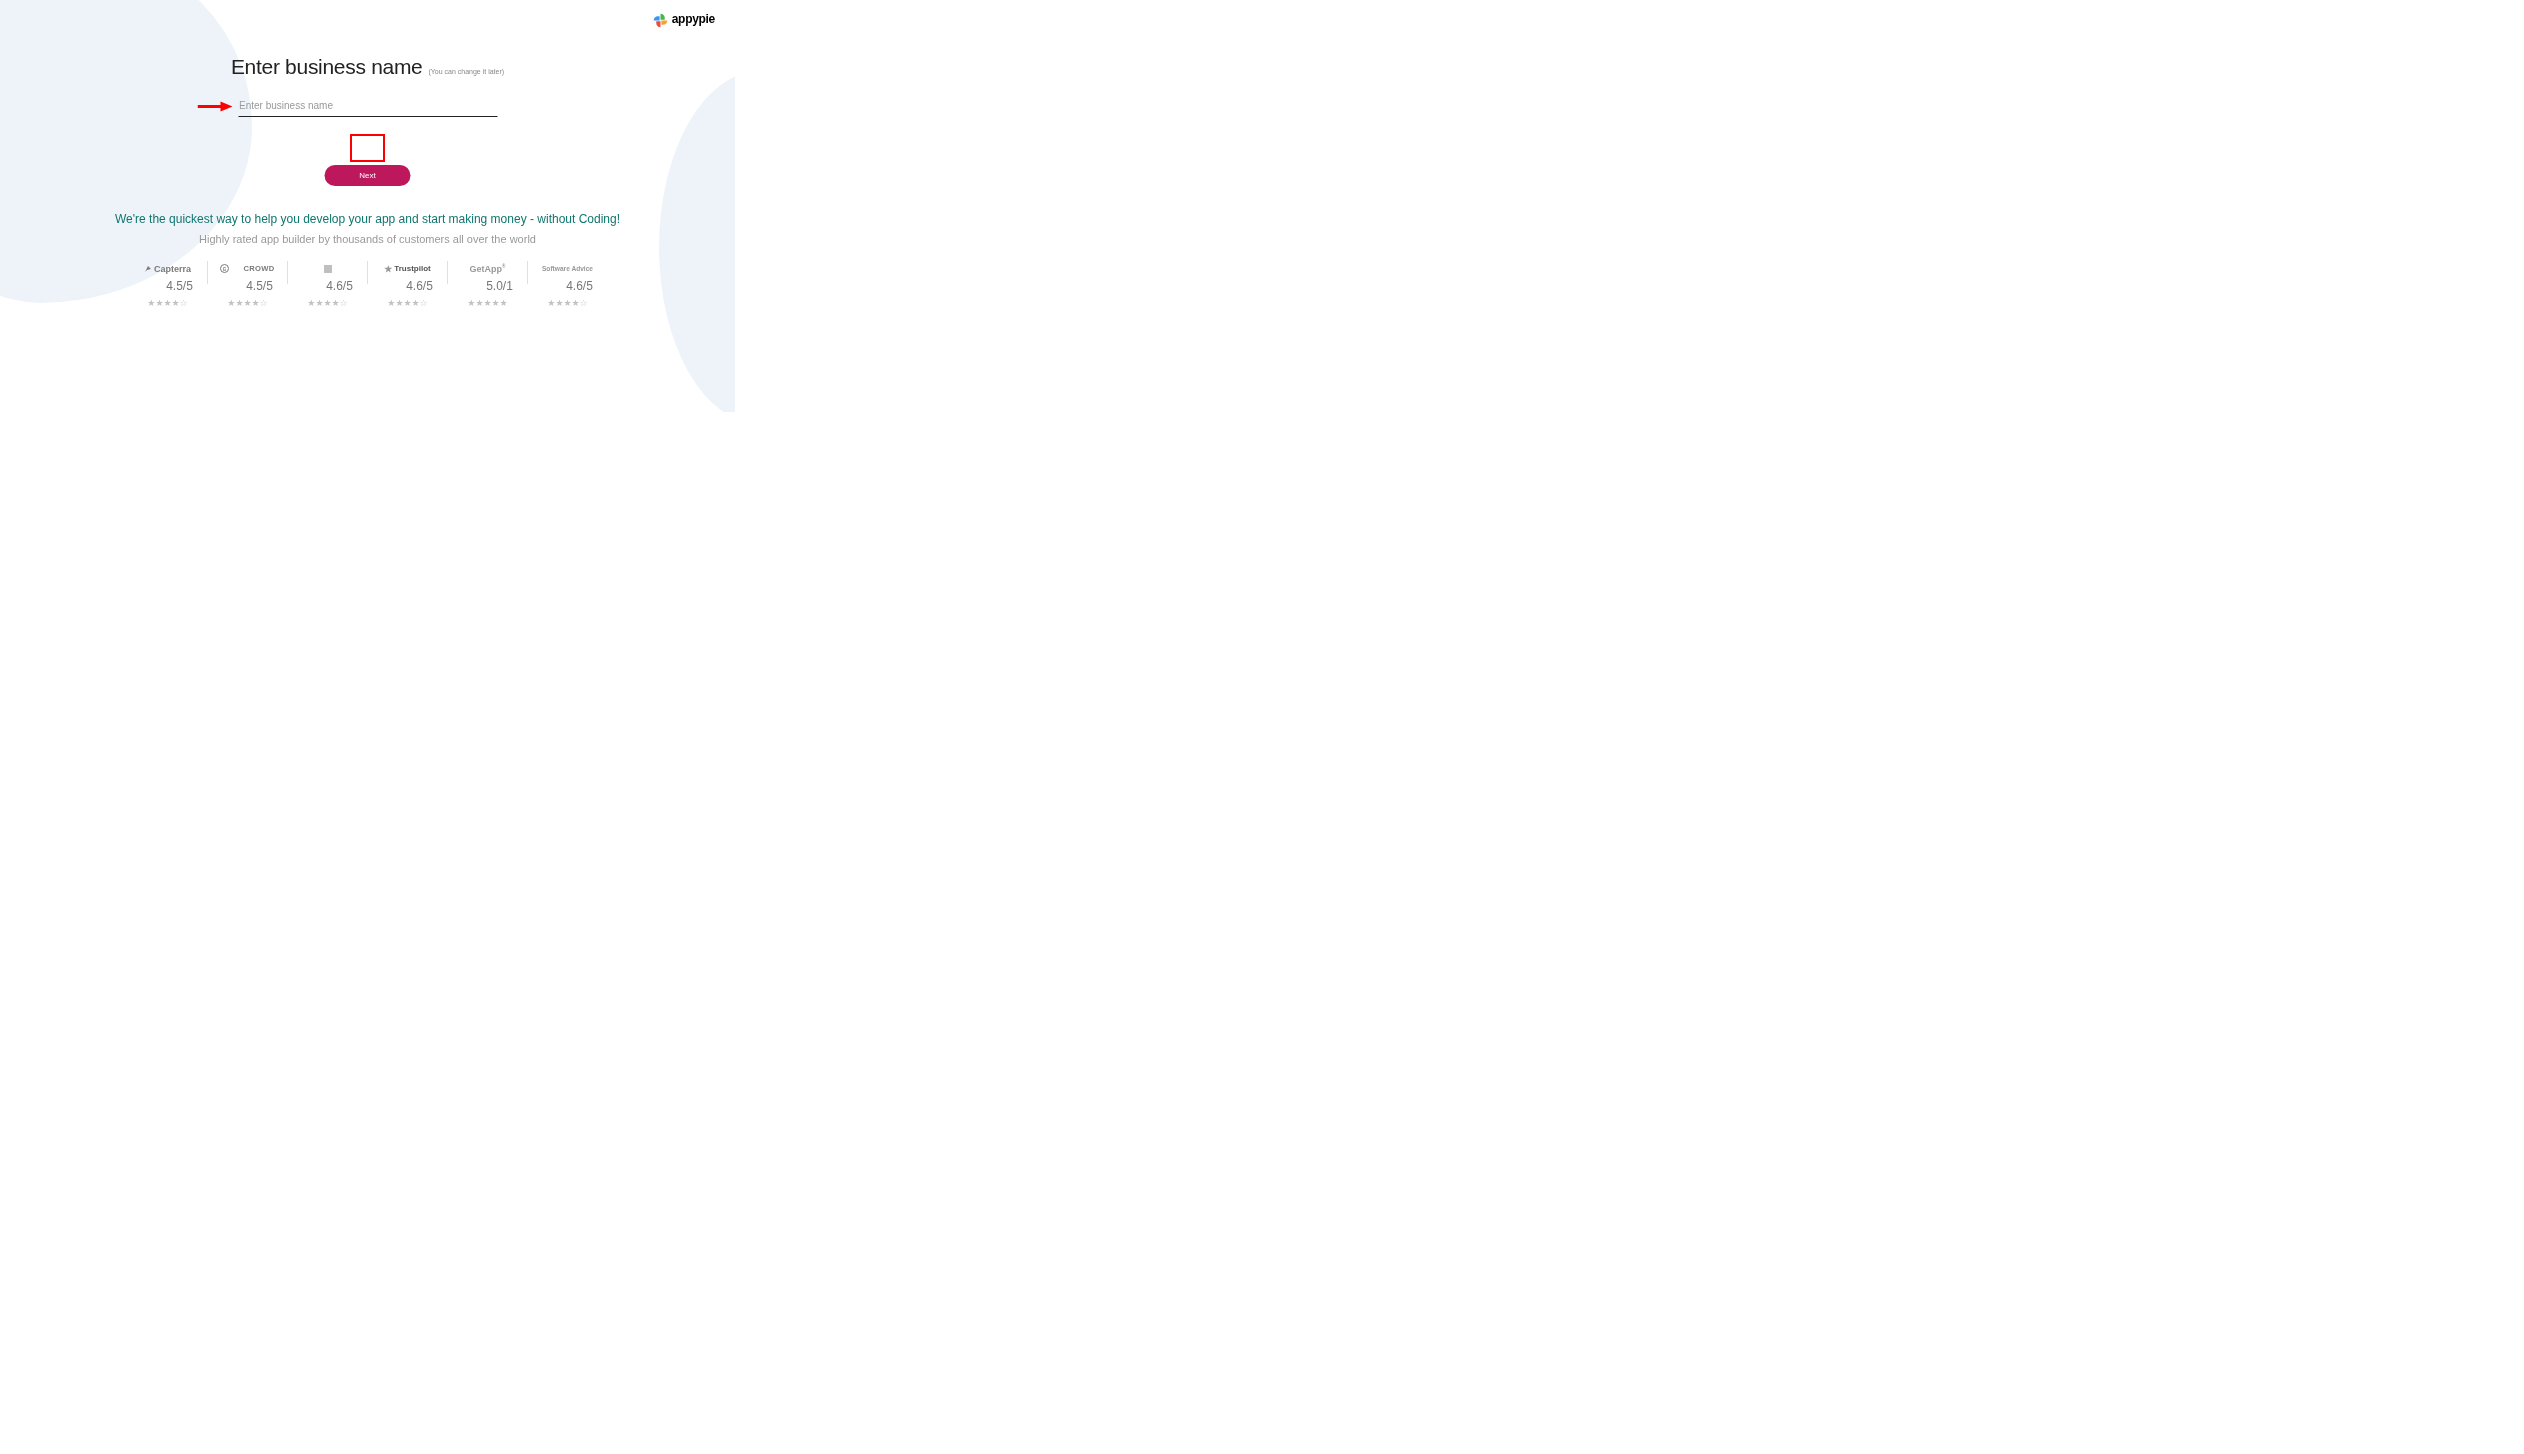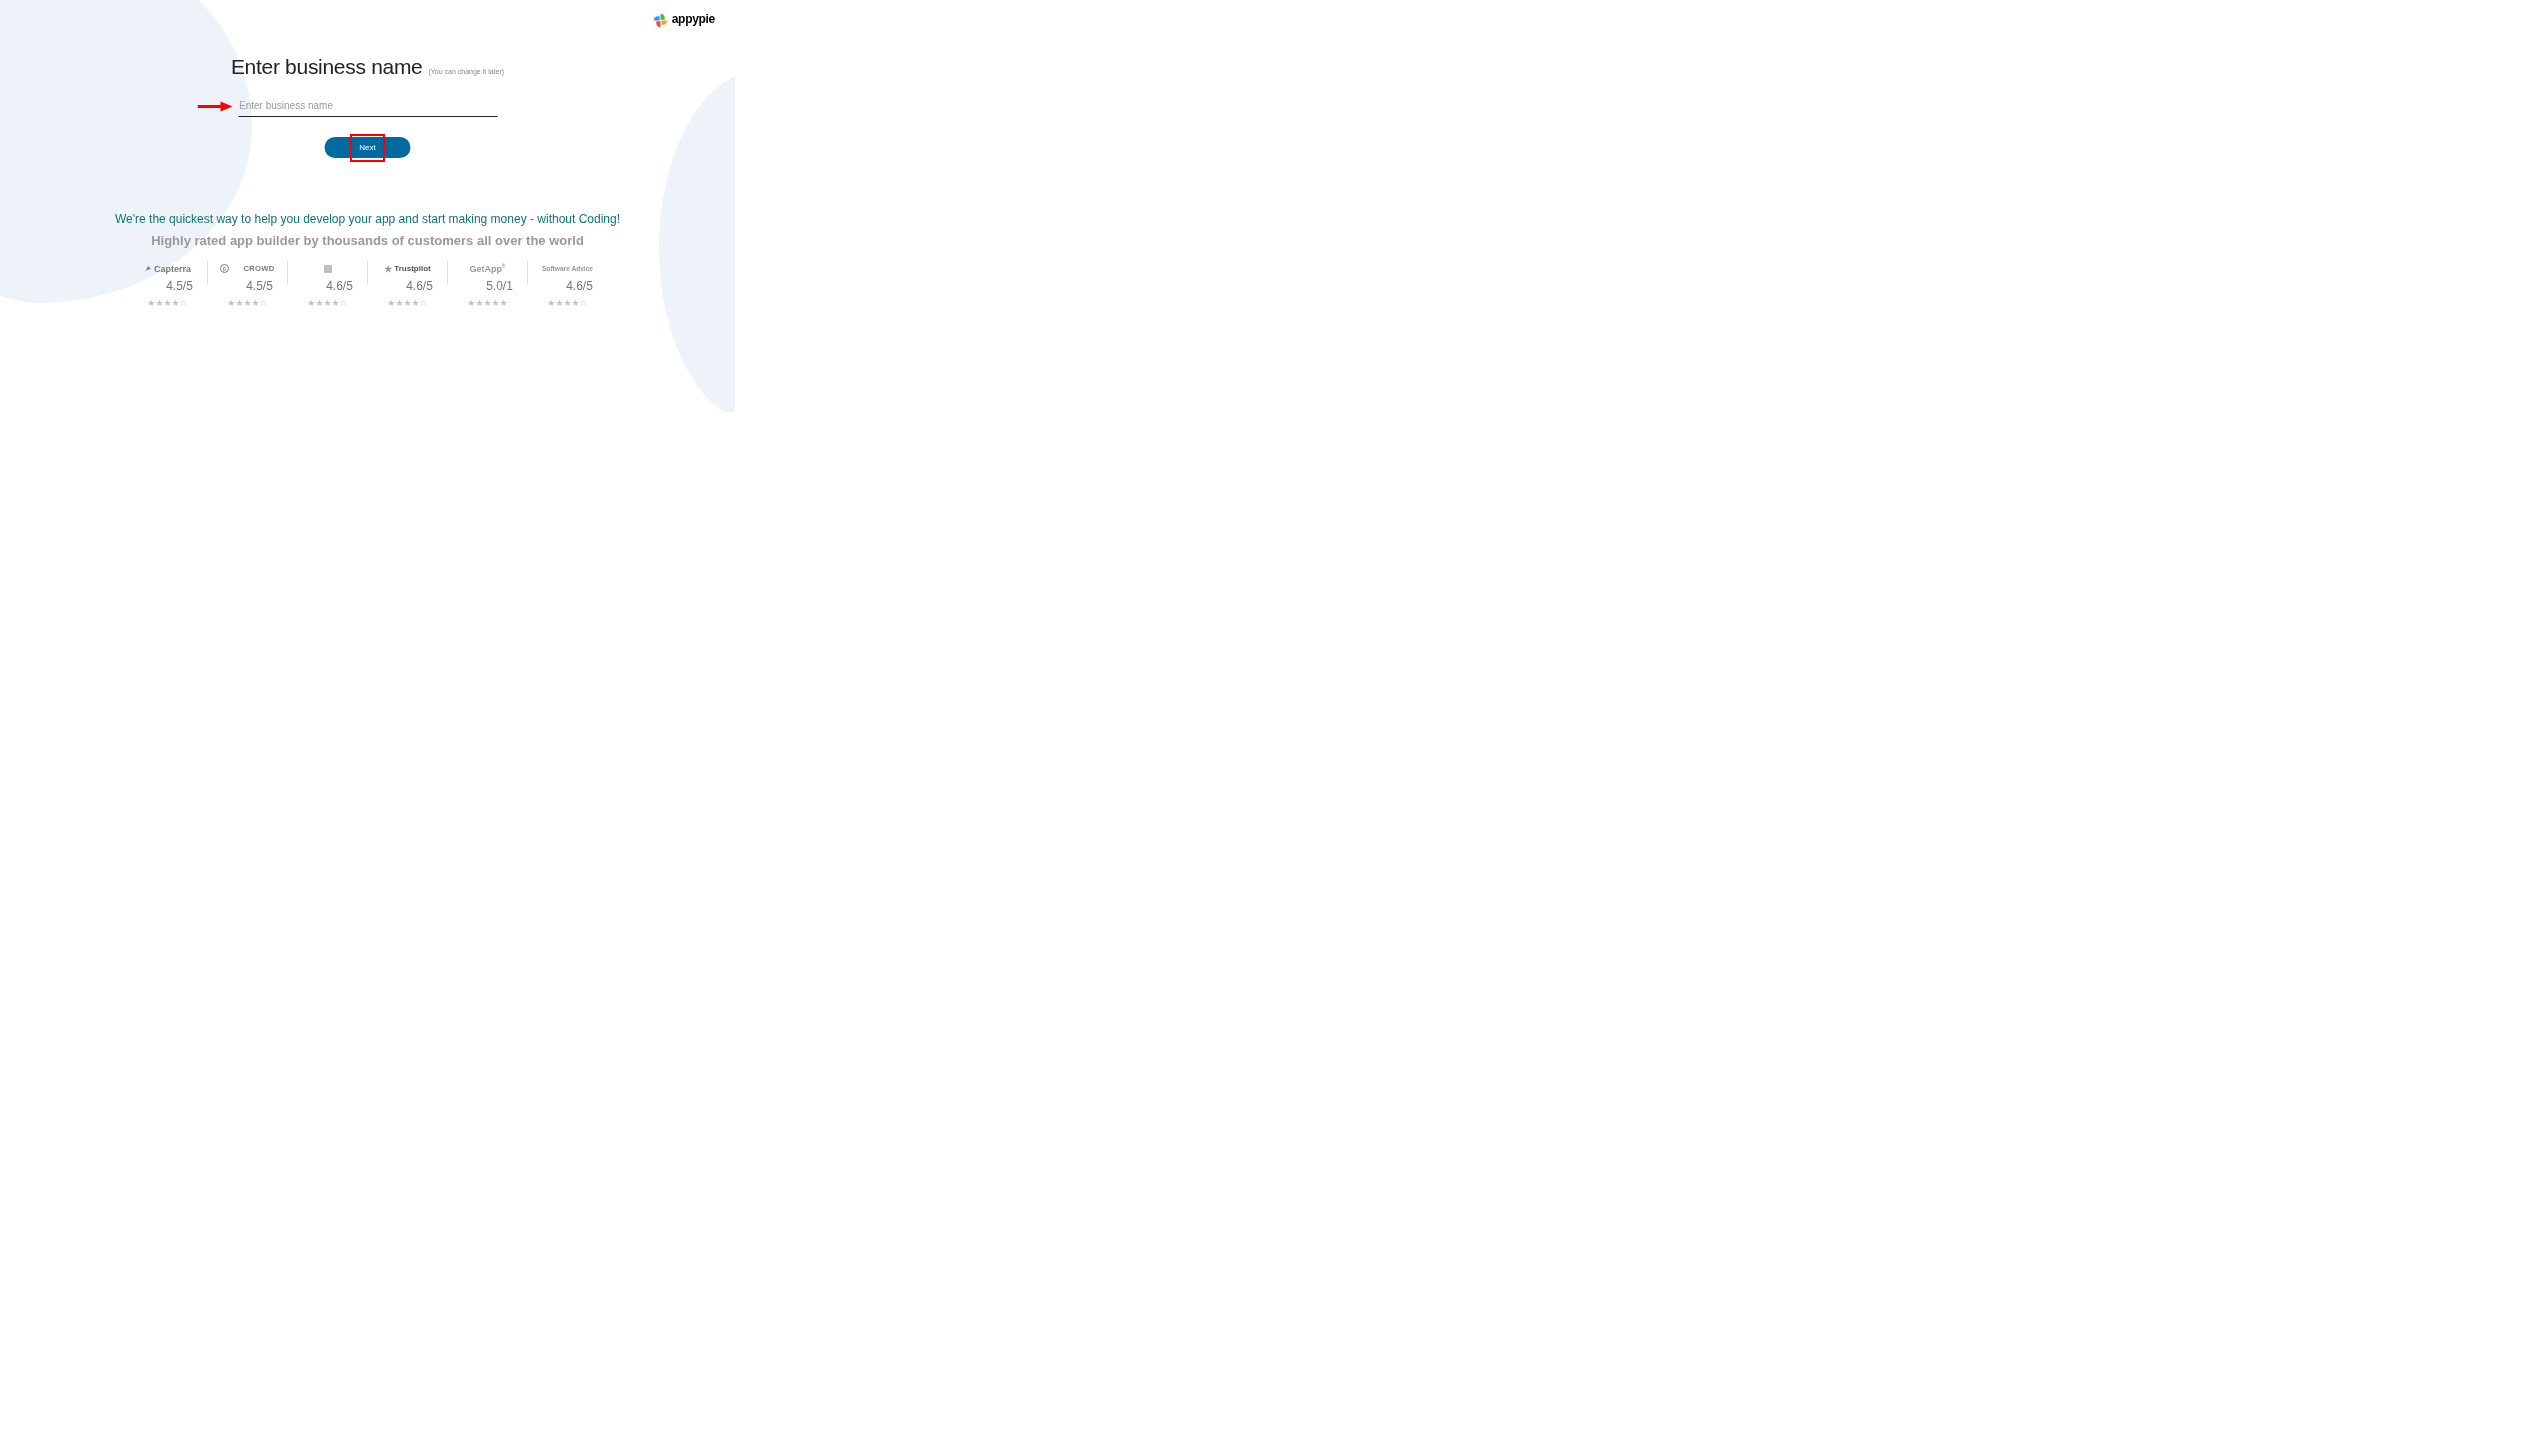--- a/index.html
+++ b/index.html
@@ -101,30 +101,31 @@
   font-size: 10px;
   font-weight: 300;
   padding: 3px 1px 5px;
   outline: none;
   background: transparent;
   color: #333;
 }
 .biz-input::placeholder { color: #999; font-weight: 300; }
 
 .next-btn {
-  background: #0369a1;
+  background: #be185d;
   color: #fff;
   border: none;
   border-radius: 504px;
   width: 86px;
   height: 21px;
   font-size: 8px;
   font-weight: 300;
   cursor: pointer;
   position: relative;
+  margin-top: 28px;
 }
 .next-highlight {
   position: absolute;
   top: -3px;
   left: 50%;
   transform: translateX(-50%);
   width: 35px;
   height: 28px;
   border: 2px solid #ff0000;
   pointer-events: none;
@@ -140,23 +141,23 @@
   text-align: center;
   z-index: 2;
 }
 .tagline {
   font-size: 12px;
   color: #0f766e;
   font-weight: 400;
   margin-bottom: 7px;
 }
 .subtagline {
-  font-size: 13px;
+  font-size: 11px;
   color: #999;
-  font-weight: 700;
+  font-weight: 400;
 }
 
 
 .ratings {
   position: absolute;
   top: 258px;
   left: 50%;
   transform: translateX(-50%);
   display: flex;
   z-index: 2;

